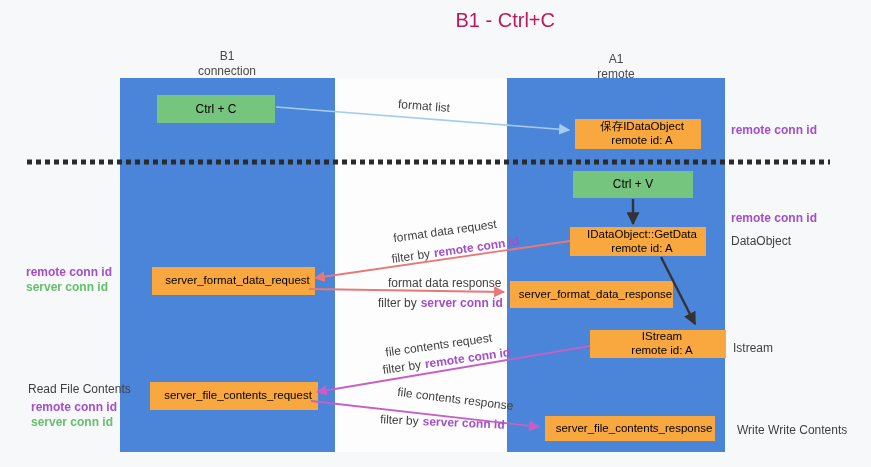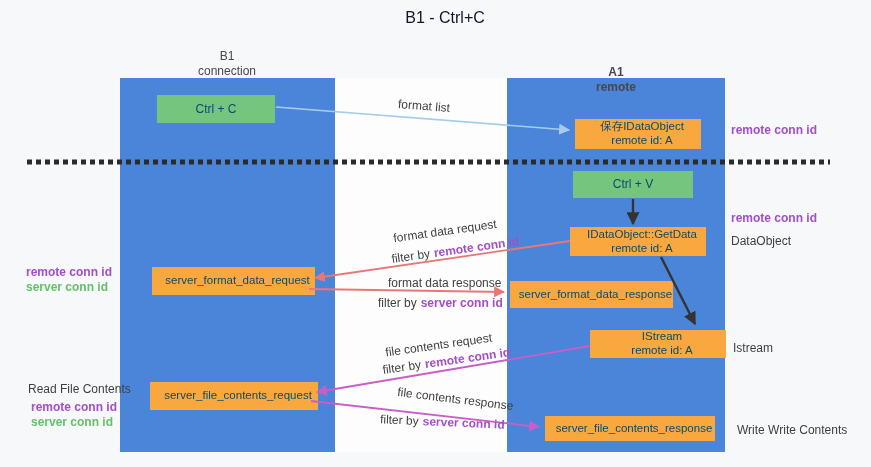--- a/index.html
+++ b/index.html
@@ -4,29 +4,29 @@
 <style>
   html,body { margin:0; padding:0; }
   body { background:#f7f8f9; font-family:"Liberation Sans","DejaVu Sans",sans-serif; }
   .canvas { position:relative; width:871px; height:467px; background:#f7f8f9; overflow:hidden; }
 
   .gap-band { position:absolute; left:335px; top:78px; width:172px; height:374px; background:#fdfdfe; z-index:1; }
   .lifeline { position:absolute; top:78px; height:374px; background:#4a85d9; z-index:2; }
   .lifeline.left { left:120px; width:215px; }
   .lifeline.right { left:507px; width:218px; }
 
-  .title { position:absolute; left:335px; top:7px; width:220px; text-align:center;
-           font-size:16px; color:#0f172a; line-height:1.32; z-index:6; }
+  .title { position:absolute; left:335px; top:7px; width:220px; text-align:right;
+           font-size:20px; color:#be185d; line-height:1.32; z-index:6; }
   .ll-header { position:absolute; width:134px; text-align:center; font-size:12px;
                color:#484848; line-height:1.25; z-index:6; }
   .ll-header.left { left:160px; top:49px; }
-  .ll-header.right { left:549px; top:65px;font-weight:bold; }
+  .ll-header.right { left:549px; top:52px; }
 
   .box { position:absolute; display:flex; flex-direction:column; align-items:center;
-         justify-content:center; color:#0c4a6e; font-size:12px; line-height:1.2;
+         justify-content:center; color:#000000; font-size:12px; line-height:1.2;
          text-align:center; z-index:3; }
   .box.orange { background:#f8a83e;padding-left:8px; }
   .box.green  { background:#76c57e; }
   .box .l2 { font-size:11.5px; }
   .box.mono-label { font-size:11.5px; }
 
   svg.arrows { position:absolute; left:0; top:0; z-index:4; pointer-events:none; }
 
   .alabel { position:absolute; font-size:12px; color:#3f3f3f; white-space:nowrap;
             display:flex; gap:4px; z-index:5; }

